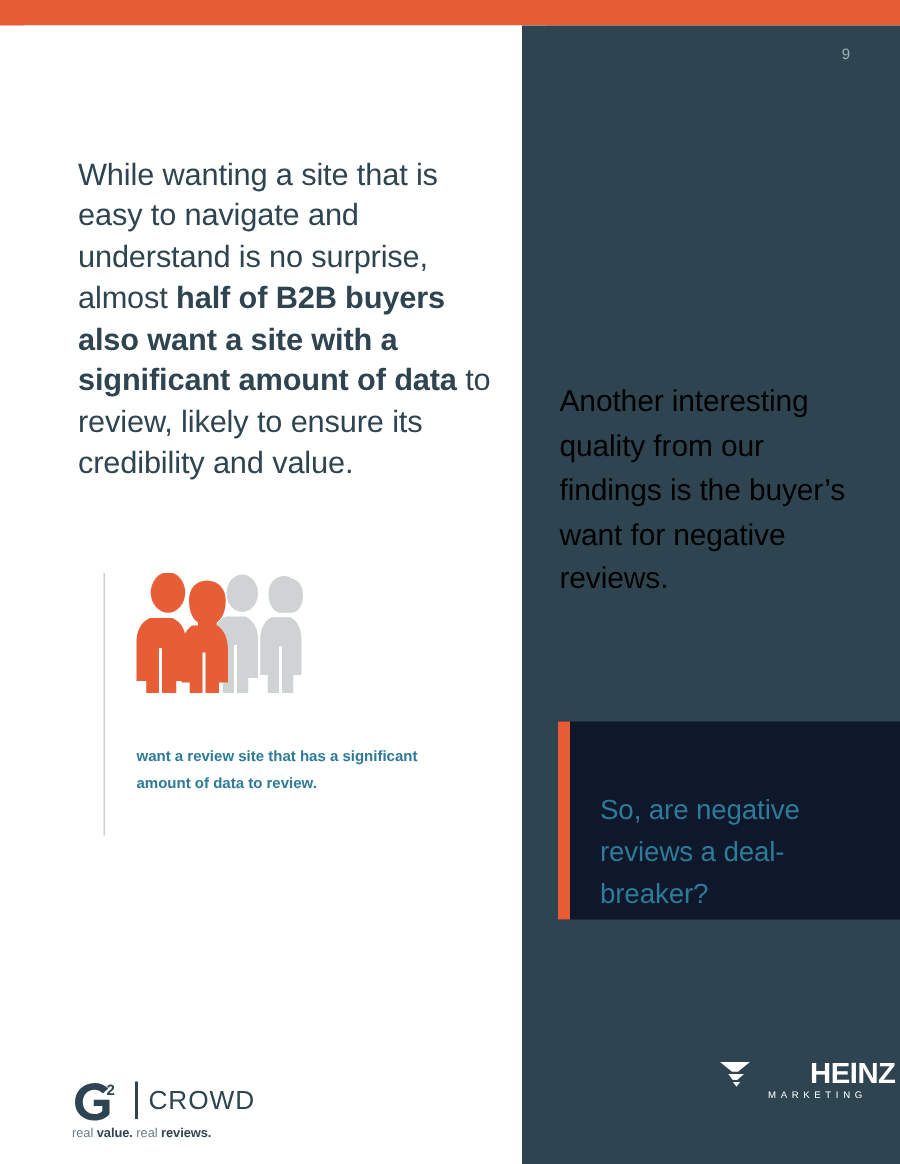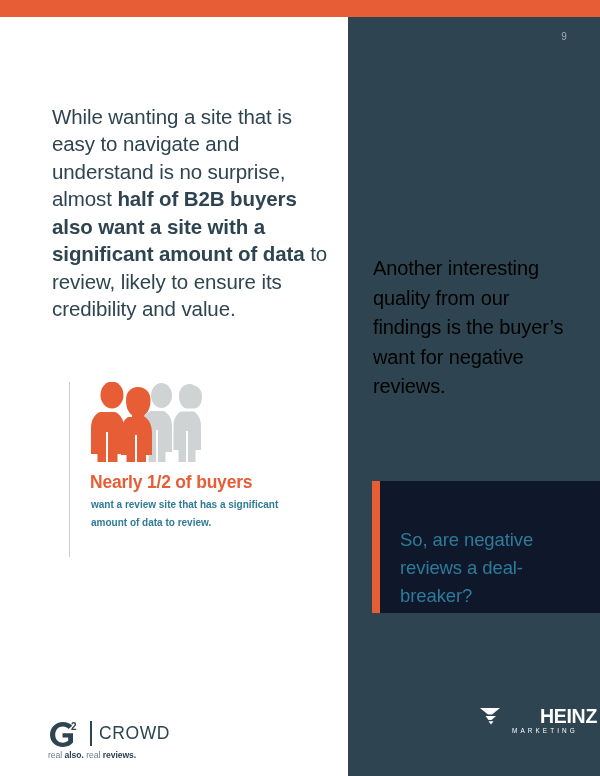--- a/index.html
+++ b/index.html
@@ -220,34 +220,33 @@
           <path d="M10 30 C4 32.5 1 38.5 1 46 L1 72 L7.5 72 L7.5 80 L16 80 L16 50 L18 50 L18 80 L27.5 80 L27.5 72 L34 72 L34 46 C34 38.5 31 32.5 25 30 Z"></path>
         </g>
 
         <g fill="#e75d36">
           <path d="M48 5 C40.5 5 36 10.5 36 18 C36 25 38 30.5 42 33 L42 36 L54.5 36 L54.5 33 C58.5 30 60.5 25 60.5 18 C60.5 10.5 55.5 5 48 5 Z"></path>
           <path d="M38 35 C33.5 38 31 44 31 51 L31 73 L36.5 73 L36.5 80 L45 80 L45 53 L47 53 L47 80 L56 80 L56 73 L62 73 L62 51 C62 44 59.5 38 55 35 Z"></path>
         </g>
       </svg>
     </div>
 
-    <div class="stat-headline">Nearly 1/2 of buyers</div>
     <div class="stat-sub">want a review site that has a significant amount of data to review.</div>
   </div>
 
   <div class="g2-logo">
     <div class="g2-mark">
       <svg width="34" height="30" viewBox="0 0 34 30" xmlns="http://www.w3.org/2000/svg">
         <path d="M16 3 C8.5 3 3 8.5 3 15.8 C3 23 8.5 28 16 28 C20.5 28 24 26.2 26 23.6 L26 14.2 L15.5 14.2 L15.5 18.4 L21.2 18.4 L21.2 21.6 C19.8 23 18.2 23.7 16 23.7 C11.4 23.7 8.2 20.5 8.2 15.7 C8.2 11 11.4 7.5 15.9 7.5 C18.3 7.5 20.2 8.4 21.6 10 L25.2 6.7 C22.9 4.3 19.8 3 16 3 Z" fill="#2e4450"></path>
         <text x="24" y="11" font-family="Liberation Sans, sans-serif" font-size="10" font-weight="700" fill="#2e4450">2</text>
       </svg>
     </div>
     <div class="g2-divider"></div>
     <div class="g2-word">CROWD</div>
-    <div class="g2-tagline"><span>real </span><b>also.</b><span> real </span><b>reviews.</b></div>
+    <div class="g2-tagline"><span>real </span><b>value.</b><span> real </span><b>reviews.</b></div>
   </div>
 
 </div>
 
 <div class="dark-panel"></div>
 
 <div class="page-number">9</div>
 
 <p class="panel-quote">Another interesting quality from our findings is the buyer’s want for negative reviews.</p>
 

